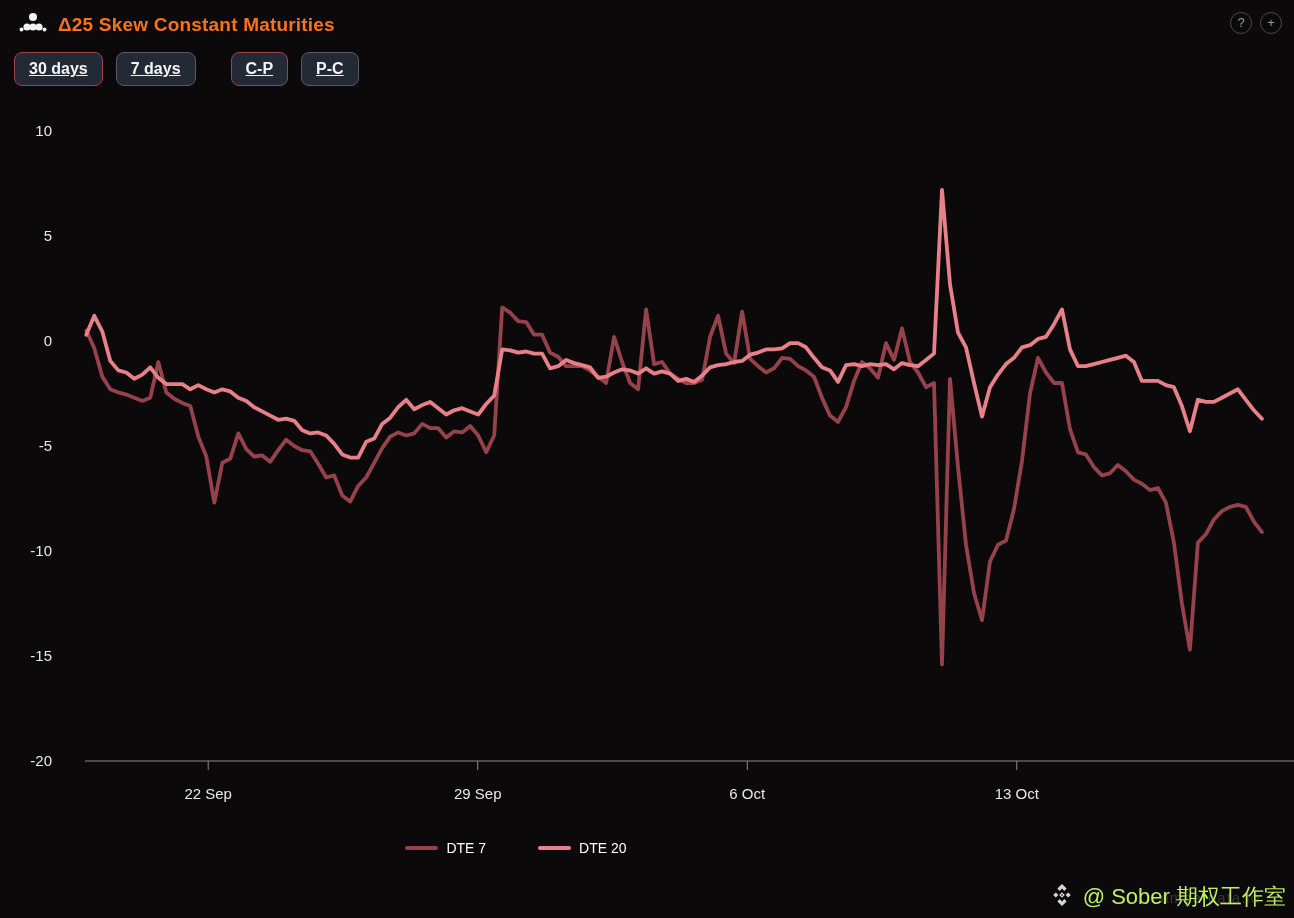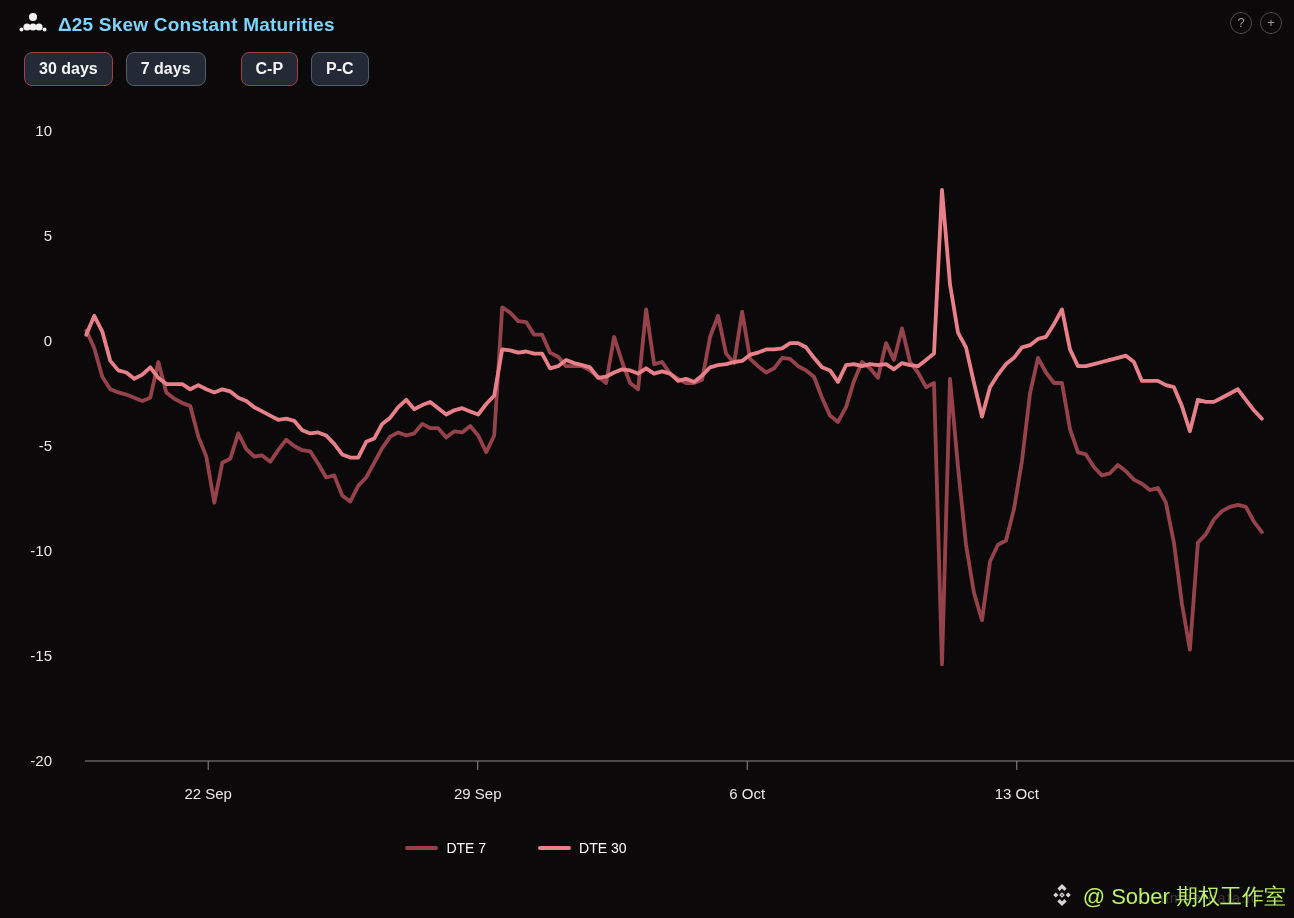--- a/index.html
+++ b/index.html
@@ -2,27 +2,27 @@
 <html><head>
 <meta charset="utf-8">
 <style>
   * { margin:0; padding:0; box-sizing:border-box; }
   html,body { width:1294px; height:918px; background:#0b090a; overflow:hidden;
               font-family:"Liberation Sans", sans-serif; color:#ececec; }
   .page { position:relative; width:1294px; height:918px; background:#0b090a; }
 
   
   .header { position:absolute; top:10px; left:18px; display:flex; align-items:center; gap:10px; }
-  .title { font-size:19px; font-weight:bold; color:#7dd3fc; letter-spacing:.2px; }
+  .title { font-size:19px; font-weight:bold; color:#f97316; letter-spacing:.2px; }
   .corner-icons { position:absolute; top:12px; right:12px; display:flex; gap:8px; }
   .circle-icon { width:22px; height:22px; border:1.5px solid #4a4a4a; border-radius:50%;
                  color:#9a9a9a; font-size:13px; line-height:19px; text-align:center; cursor:pointer; }
 
   
-  .controls { position:absolute; top:52px; left:24px; display:flex; align-items:center; }
+  .controls { position:absolute; top:52px; left:14px; display:flex; align-items:center;text-decoration:underline; }
   .btn { background:#232a35; color:#f5f5f5; font-size:16px; font-weight:600;
          border:1.5px solid #535d6a; border-radius:8px; padding:7px 14px; margin-right:13px;
          cursor:pointer; font-family:inherit; }
   .btn.selected { border-color:#a04148; }
   .btn.grp-gap { margin-left:22px; }
 
   
   .chart-wrap { position:absolute; top:100px; left:0; width:1283px; height:720px; }
   svg text { font-family:"Liberation Sans", sans-serif; }
 
@@ -96,21 +96,21 @@
       </svg>
   </div>
 
   <div class="legend">
     <div class="legend-item">
       <span class="legend-swatch" style="background: rgb(150, 66, 75);"></span>
       <span class="legend-label">DTE 7</span>
     </div>
     <div class="legend-item">
       <span class="legend-swatch" style="background: rgb(232, 128, 138);"></span>
-      <span class="legend-label">DTE 30</span>
+      <span class="legend-label">DTE 20</span>
     </div>
   </div>
 
   <div class="wm-faint">amberdata.io</div>
   <div class="watermark">
     <span>
       <svg width="26" height="26" viewBox="0 0 26 26">
         <g fill="#d6d6d6">
           <path d="M13 2 L17.6 6.6 L15.3 8.9 L13 6.6 L10.7 8.9 L8.4 6.6 Z"></path>
           <path d="M13 24 L8.4 19.4 L10.7 17.1 L13 19.4 L15.3 17.1 L17.6 19.4 Z"></path>

